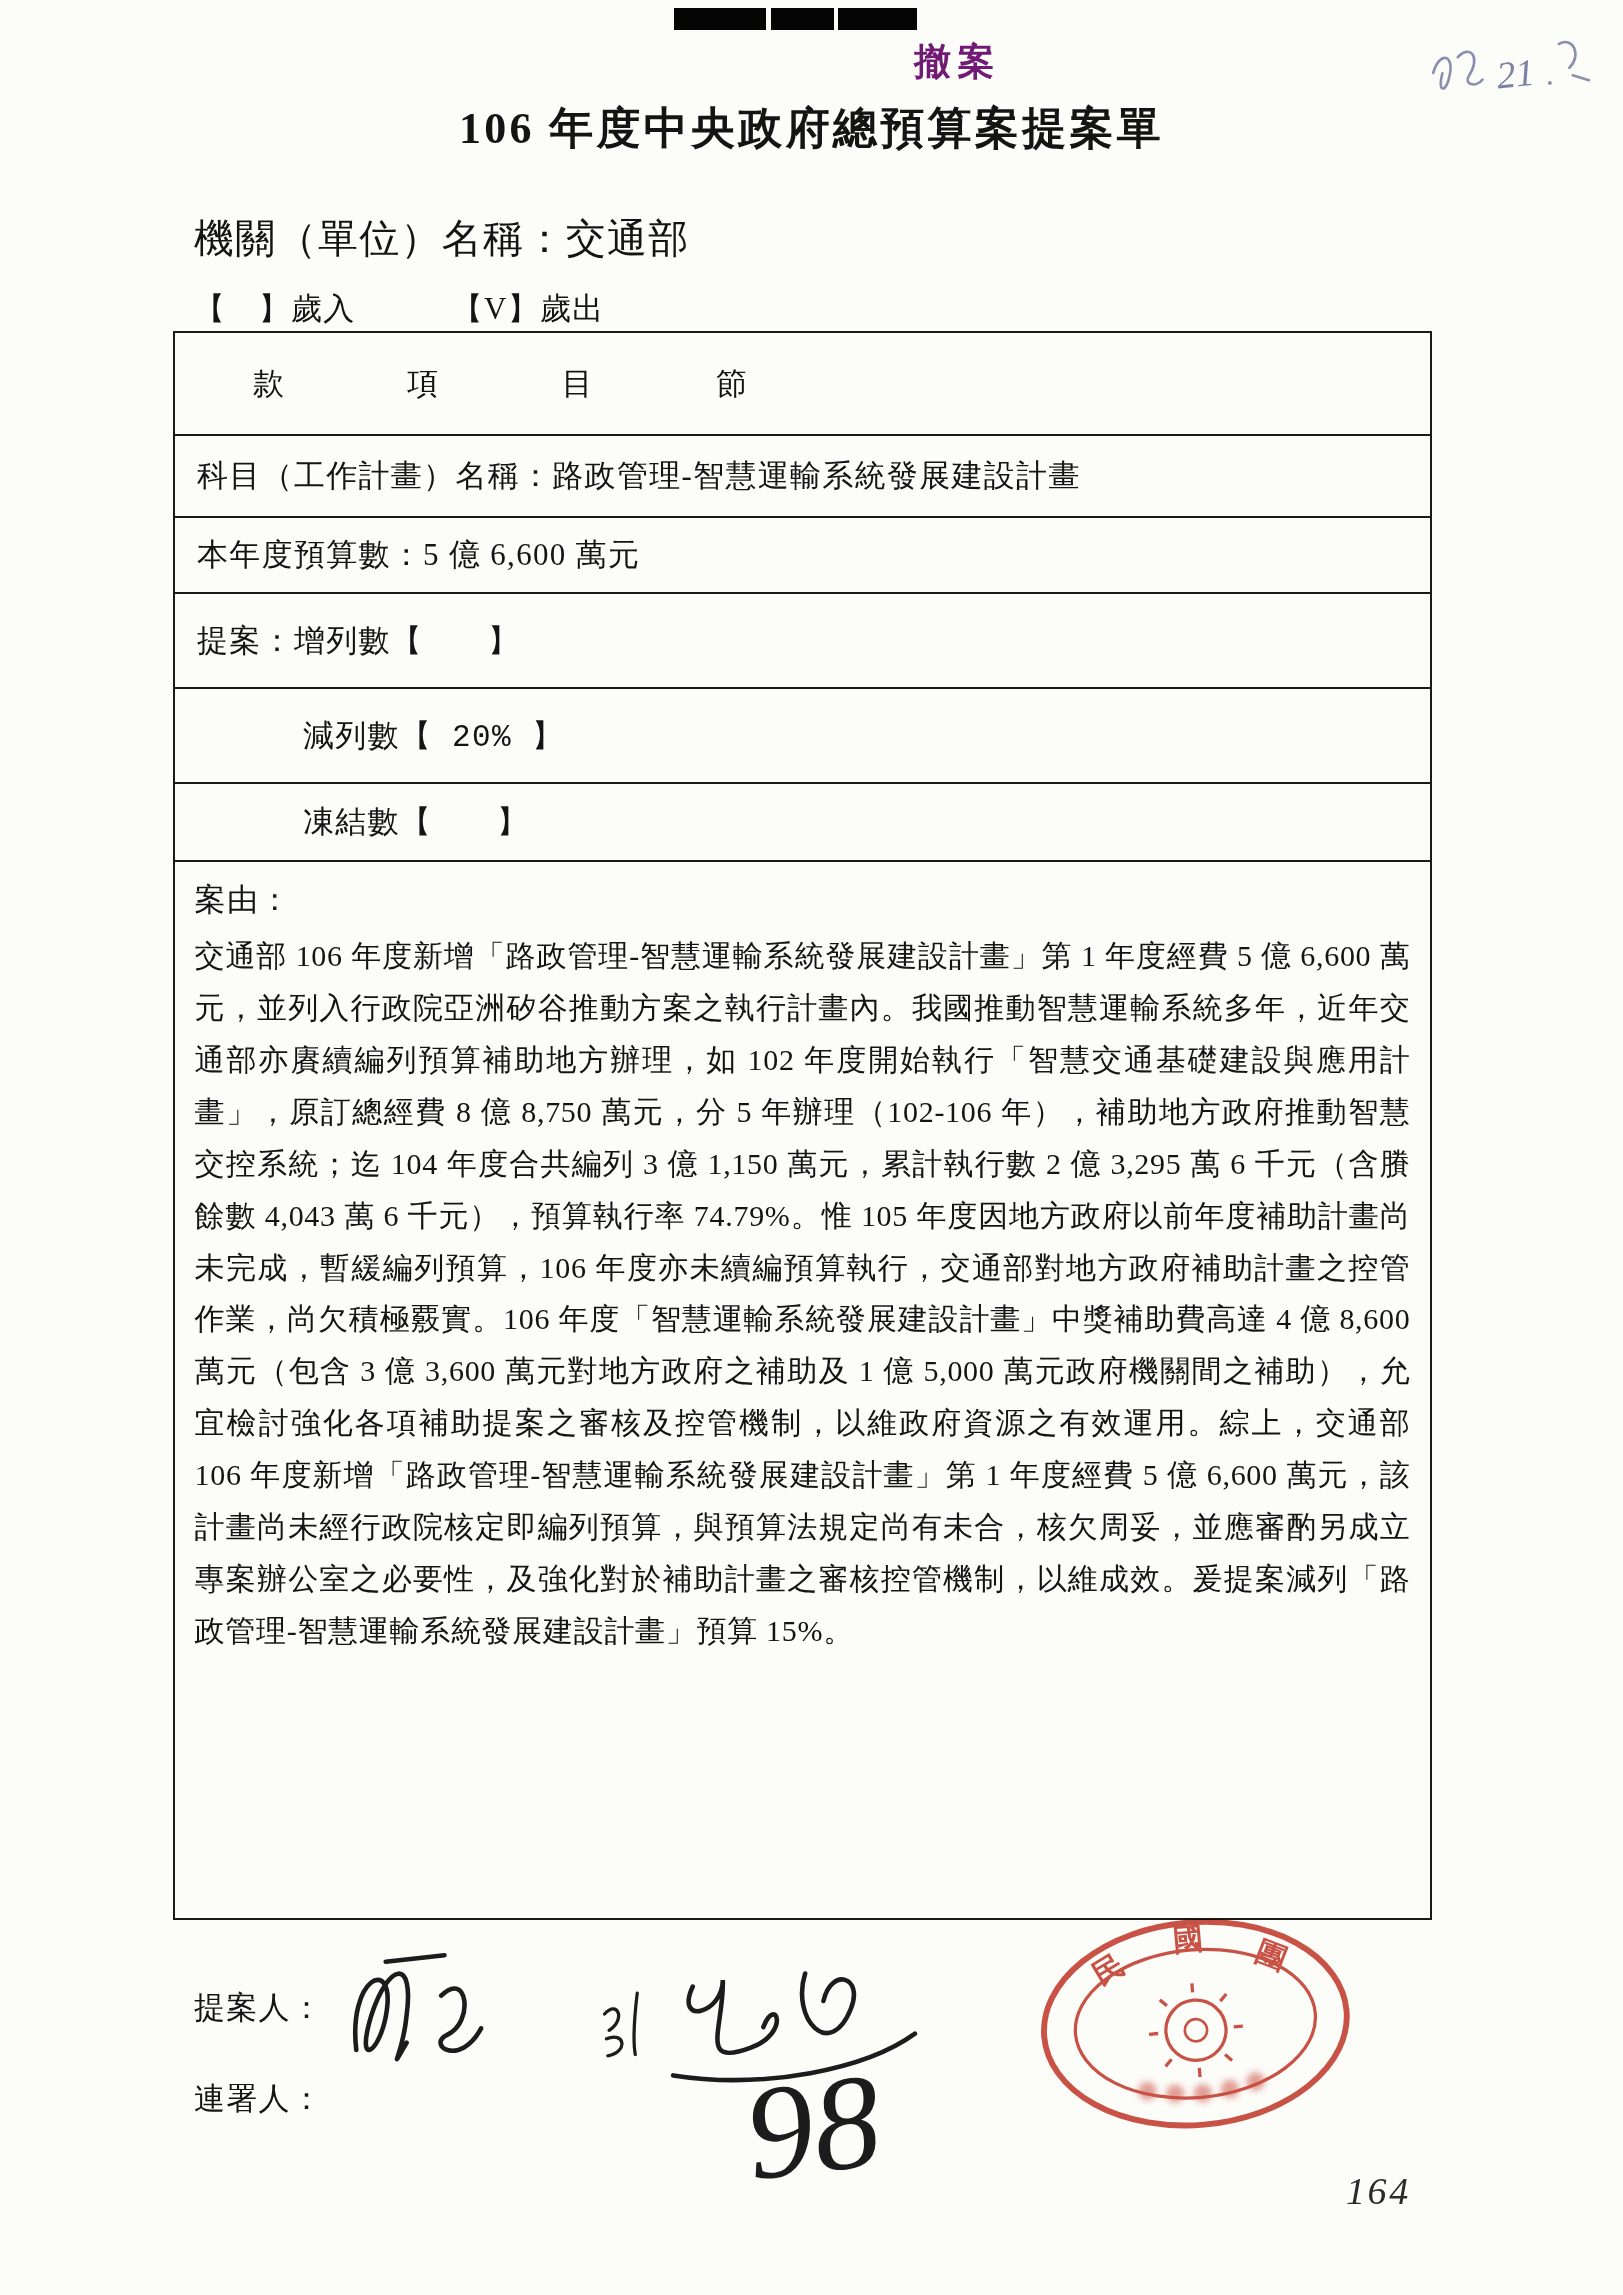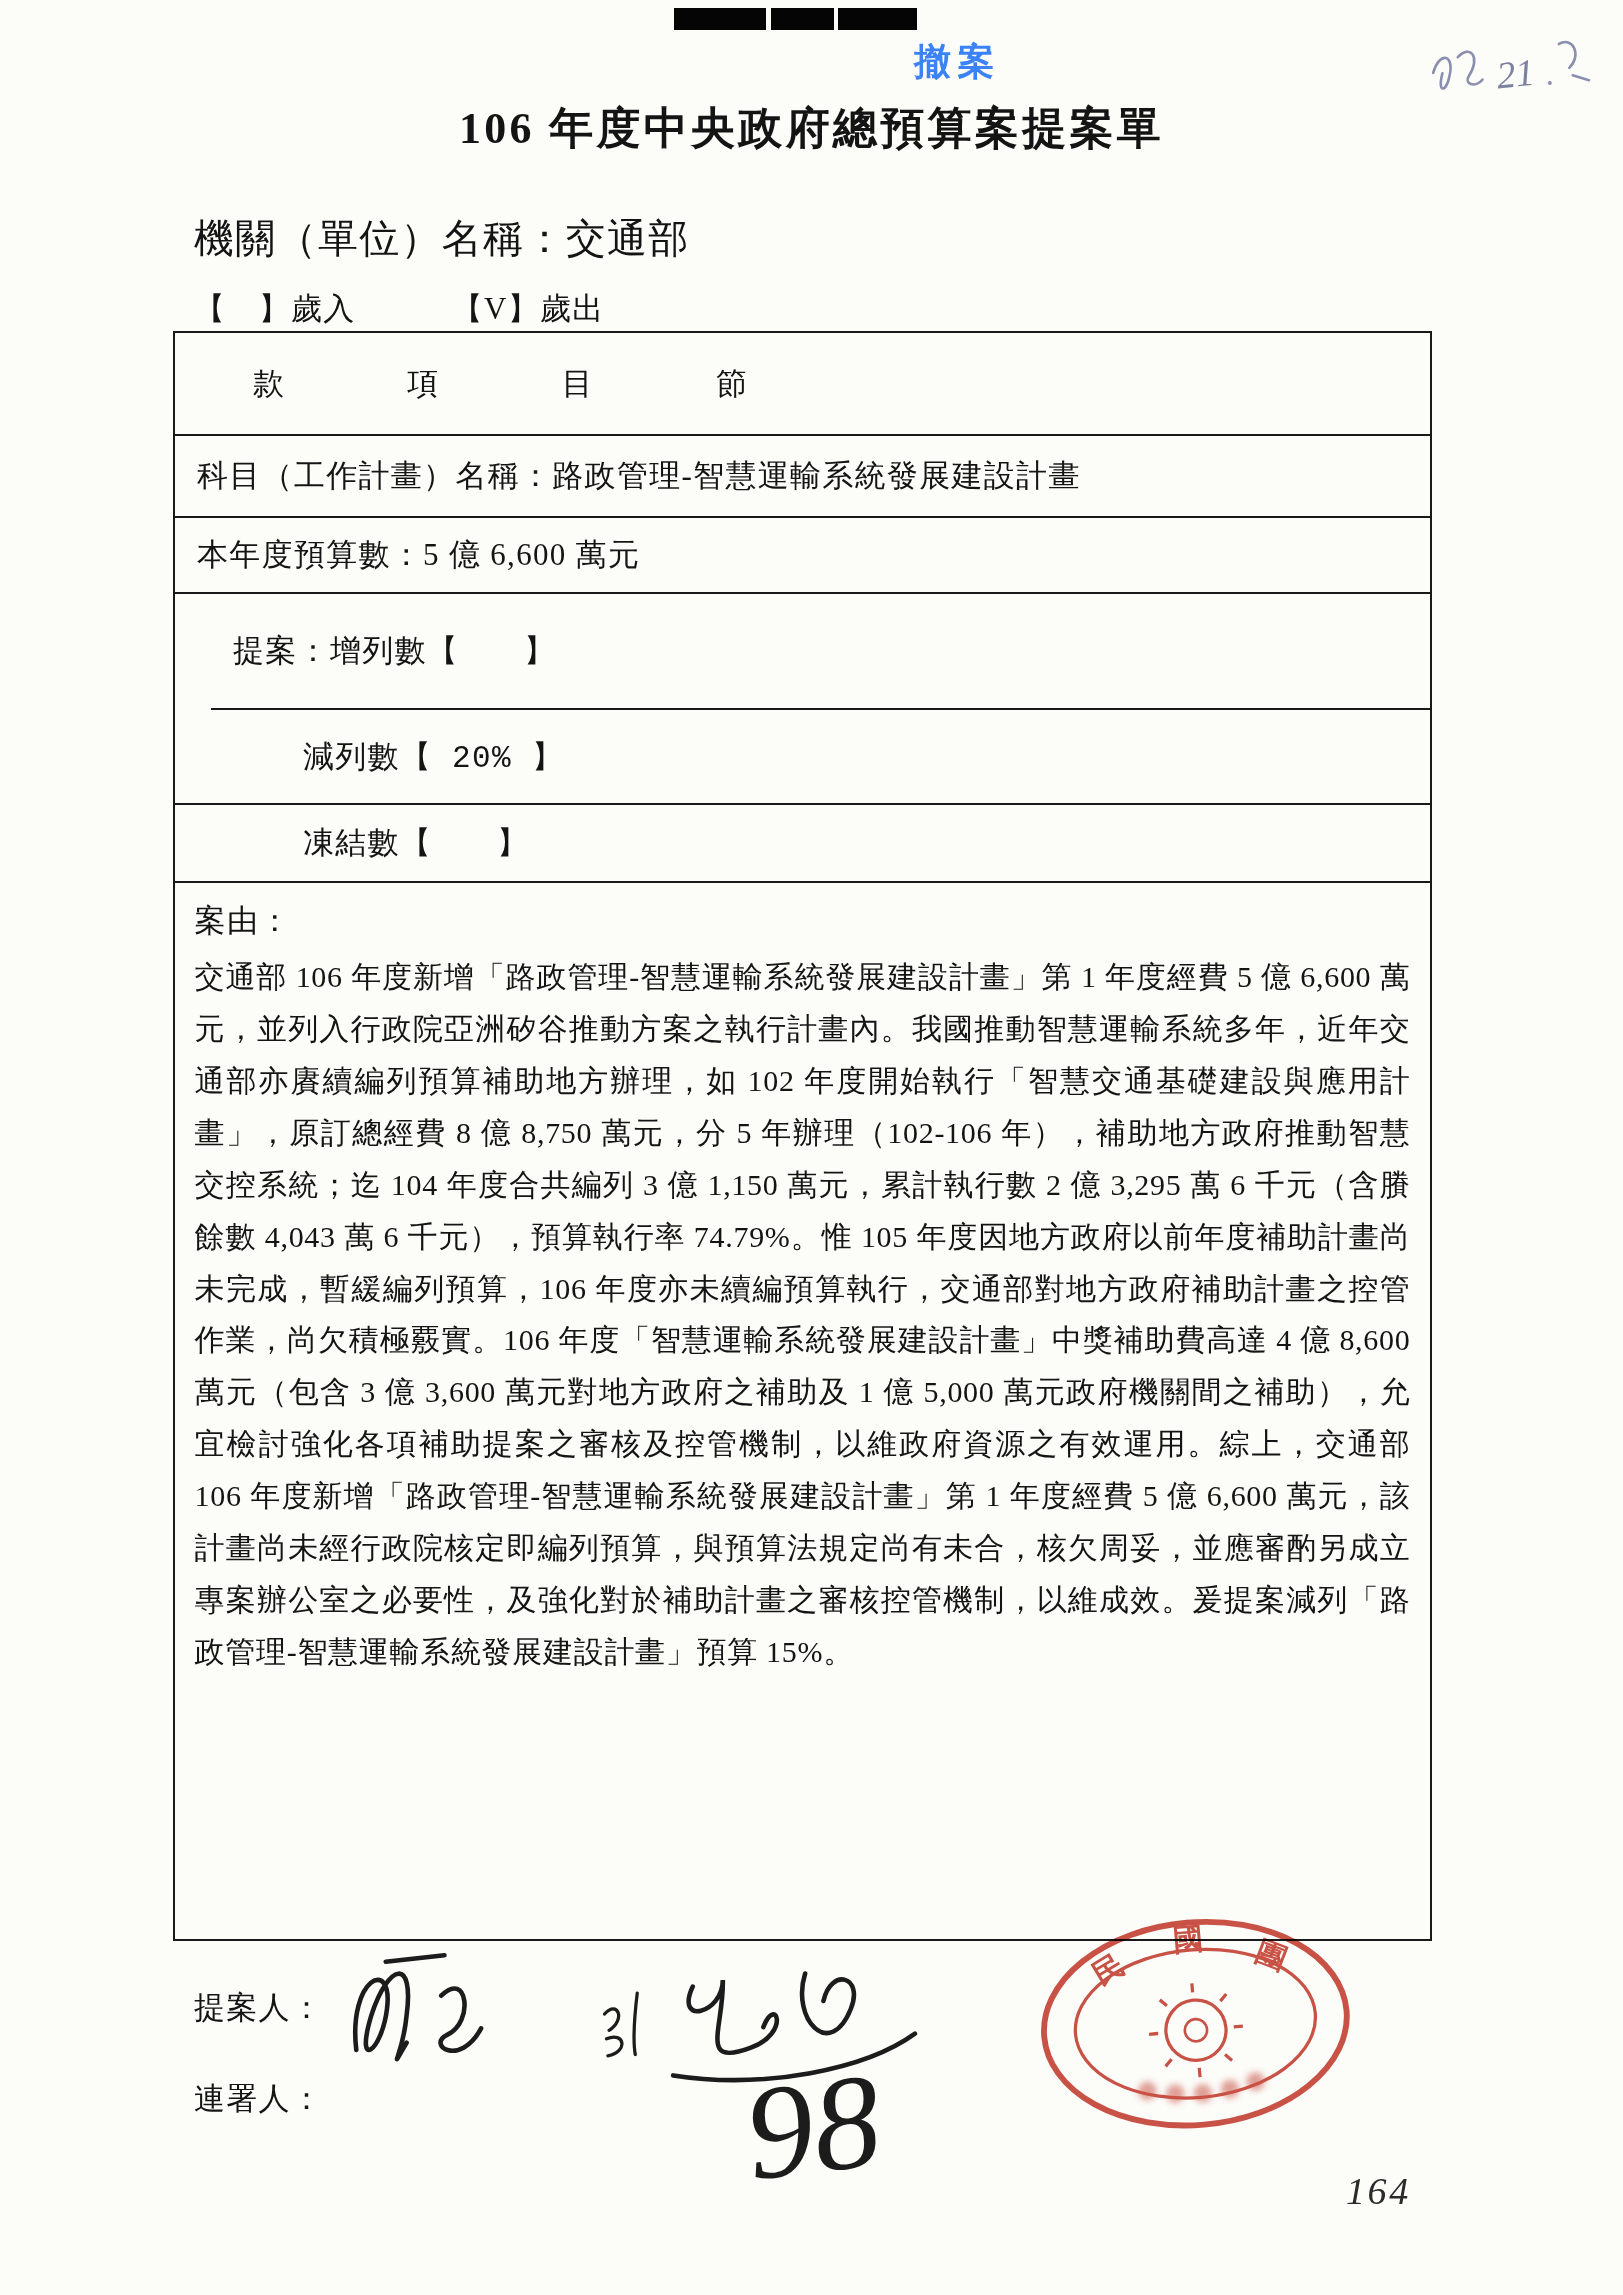--- a/index.html
+++ b/index.html
@@ -13,21 +13,21 @@
     overflow:hidden;
   }
   
   .redaction-bar{
     position:absolute;left:674px;top:7.8px;width:243px;height:22px;
     background:linear-gradient(90deg,#050505 0 38%,#fbfbf8 38% 40%,#050505 40% 66%,#fbfbf8 66% 67.5%,#050505 67.5% 100%);
   }
   .case-status{
     position:absolute;left:914px;top:37px;
     font-size:37px;font-weight:bold;letter-spacing:6.5px;
-    color:#3b82f6;
+    color:#701a75;
   }
   .pencil-note{position:absolute;left:1419px;top:23.5px;transform:rotate(-6deg);}
   .doc-title{
     position:absolute;left:0;top:99px;width:100%;
     text-align:center;font-size:44px;font-weight:bold;letter-spacing:3.3px;margin:0;
   }
   .agency-line{position:absolute;left:194px;top:211px;font-size:40px;letter-spacing:1.3px;}
   .check-line{position:absolute;left:194px;top:288px;font-size:31px;letter-spacing:1.3px;}
   .check-line .gap{display:inline-block;width:78px;}
   
@@ -40,21 +40,21 @@
     border-bottom:2px solid #191919;
     display:flex;align-items:center;
     padding:0 22px;box-sizing:border-box;
     letter-spacing:1.3px;
   }
   .row:last-child{border-bottom:none;}
   .header-row{height:103px;padding-left:78px;}
   .header-row span{margin-right:122px;}
   .subject-row{height:82px;}
   .budget-row{height:76px;}
-  .increase-row{height:116px;margin-left:36px;}
+  .increase-row{height:95px;}
   .decrease-row{height:95px;padding-left:128px;font-family:Liberation Mono, monospace;}
   .freeze-row{height:78px;padding-left:128px;}
   .reason-row{
     height:1056px;display:block;
     padding:17px 19.6px 0 19.6px;
   }
   .reason-label{font-size:31px;margin-bottom:9.2px;}
   .reason-text{
     font-size:30px;line-height:1.73;text-align:justify;
     letter-spacing:0.7px;

